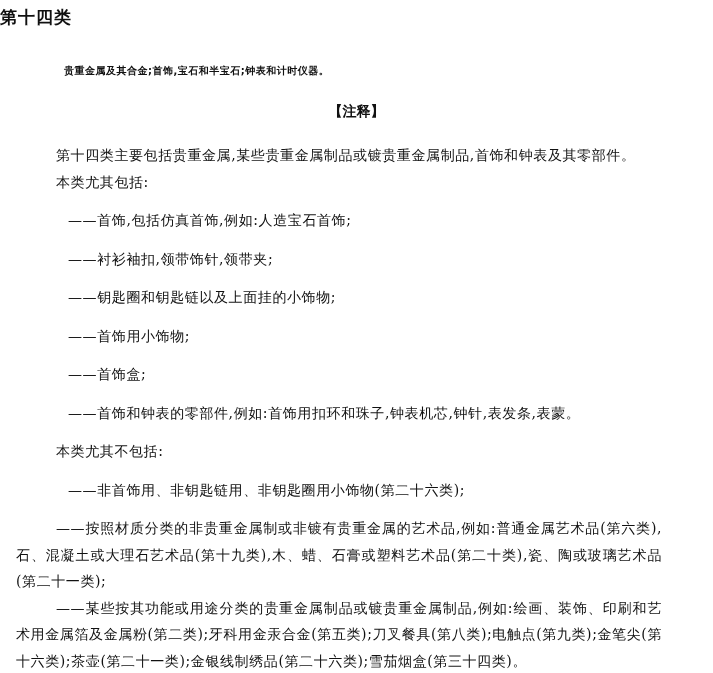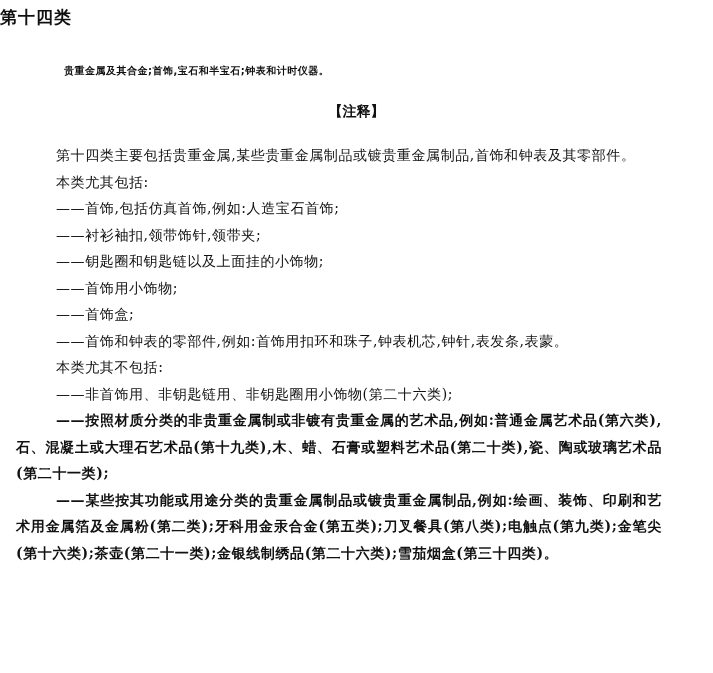--- a/index.html
+++ b/index.html
@@ -22,22 +22,22 @@
       position: absolute; top: 103px; left: 0; width: 713px; text-align: center;
       font-family: "DejaVu Sans", "Liberation Sans", sans-serif;
       font-weight: bold; font-size: 14px;
     }
     .body {
       position: absolute; top: 142px; left: 16px; width: 646px;
       font-size: 14px; line-height: 26.5px; letter-spacing: 0.6px;
     }
     .p { margin: 0; }
     .indent { text-indent: 40px; }
-    .item { padding-left: 40px; margin: 0; }
-    .item-wrap { text-indent: 40px; margin: 0; text-align: justify; text-align-last: left; font-weight: bold; }
+    .item { padding-left: 40px; margin: 12px; }
+    .item-wrap { text-indent: 40px; margin: 0; text-align: justify; text-align-last: left; }
   </style>
 </head>
 <body>
 
 <div class="title">第十四类</div>
 <div class="heading">贵重金属及其合金;首饰,宝石和半宝石;钟表和计时仪器。</div>
 <div class="note-title">【注释】</div>
 
 <div class="body">
   <p class="p indent">第十四类主要包括贵重金属,某些贵重金属制品或镀贵重金属制品,首饰和钟表及其零部件。</p>

